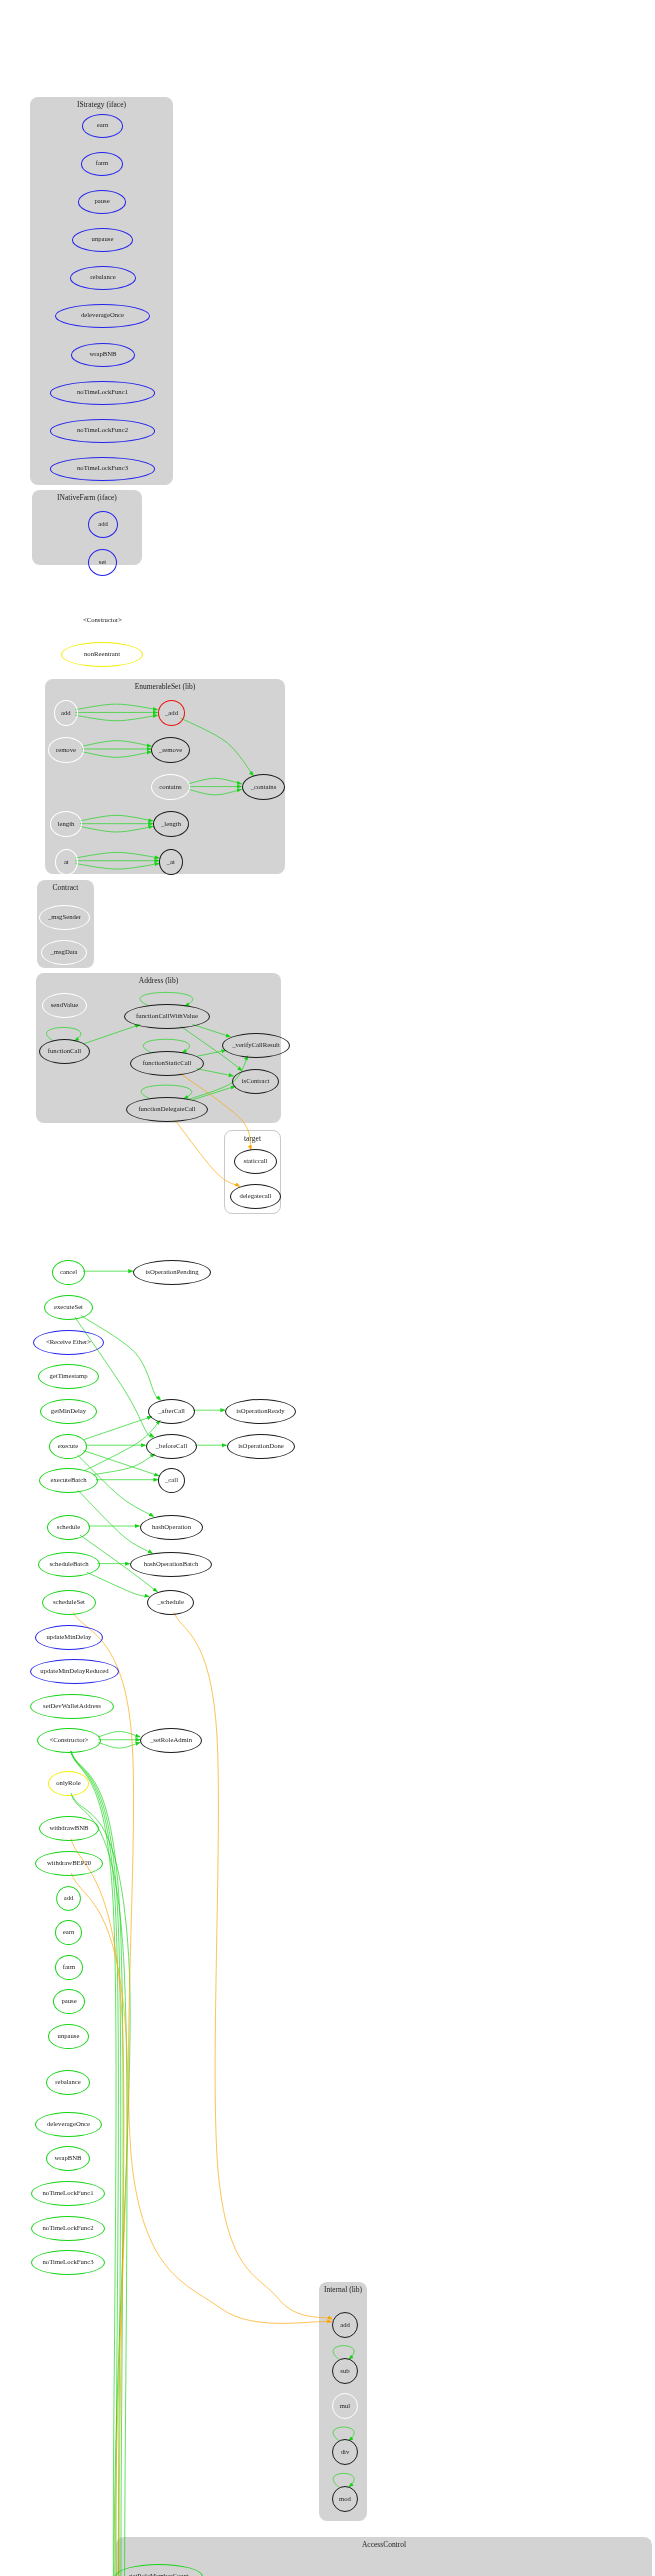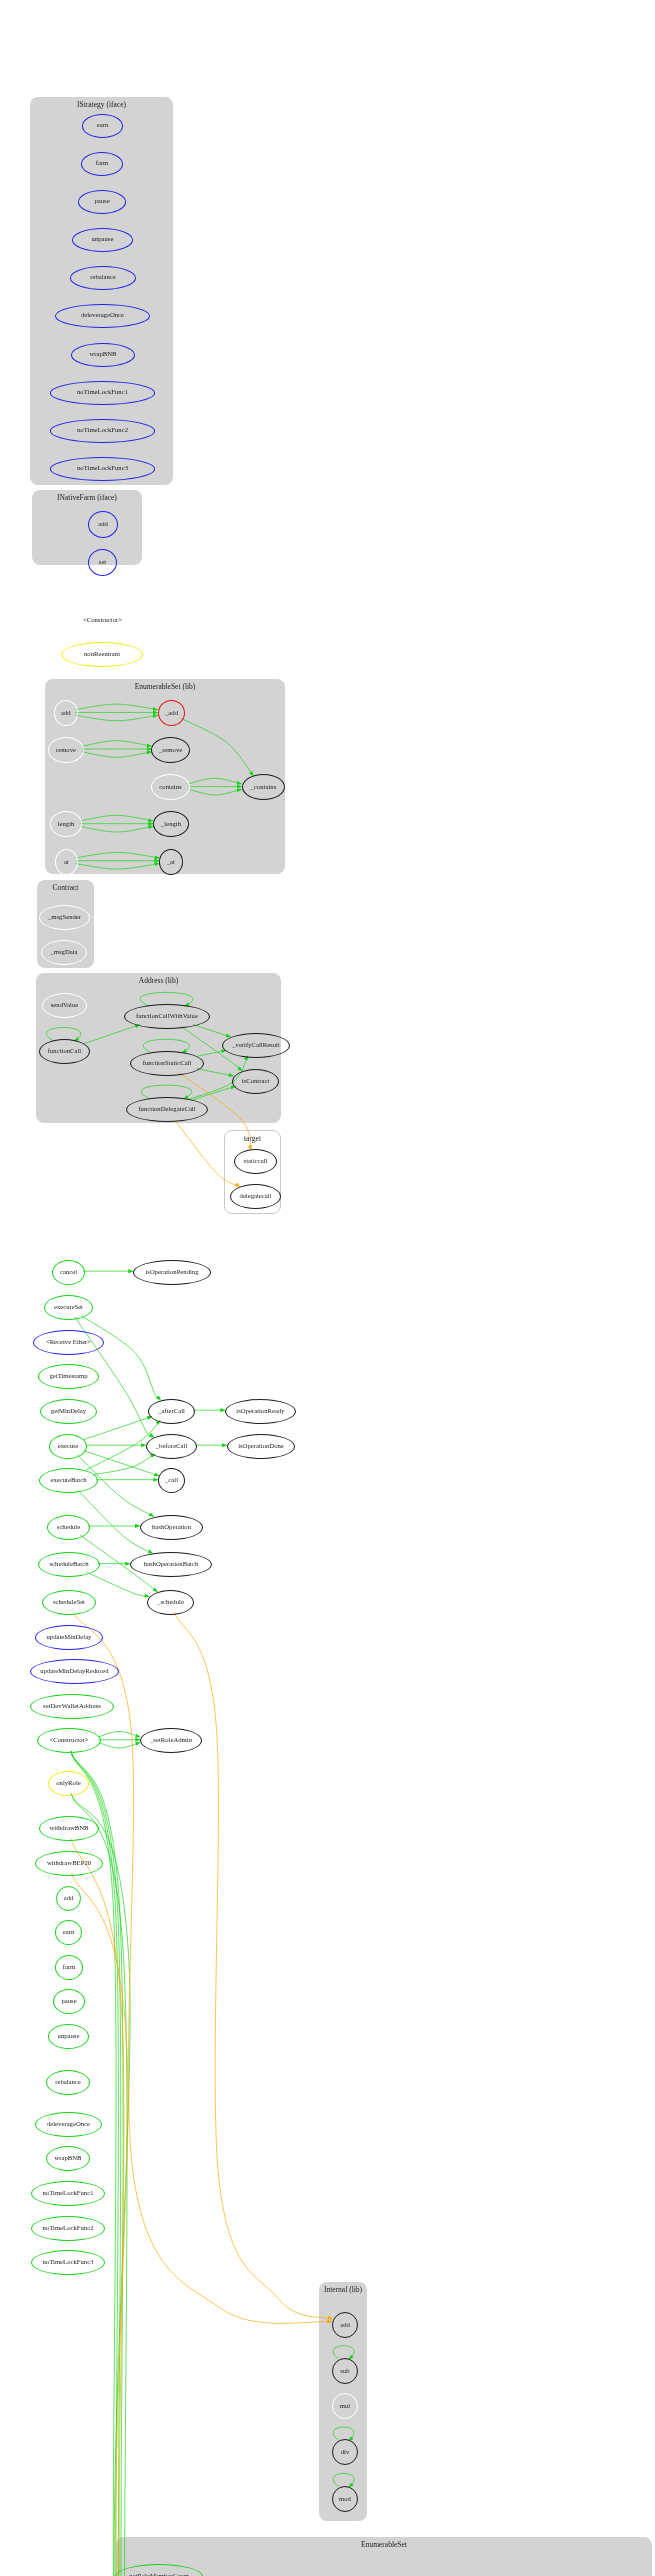--- a/index.html
+++ b/index.html
@@ -391,19 +391,19 @@
     <div class="node stroke-white" style="left: 332px; top: 2393px; width: 24px; height: 24px;">
       <span class="node-label">mul</span>
     </div>
     <div class="node stroke-black" style="left: 332px; top: 2439px; width: 24px; height: 24px;">
       <span class="node-label">div</span>
     </div>
     <div class="node stroke-black" style="left: 332px; top: 2486px; width: 24px; height: 24px;">
       <span class="node-label">mod</span>
     </div>
     <div class="cluster" style="left: 116px; top: 2537px; width: 536px; height: 315px;">
-      <div class="cluster-title">EnumerableSet</div>
+      <div class="cluster-title">AccessControl</div>
     </div>
     <div class="node stroke-green" style="left: 115px; top: 2564px; width: 86px; height: 23px;">
       <span class="node-label">getRoleMemberCount</span>
     </div>
   </div>
 
 
 </body></html>

